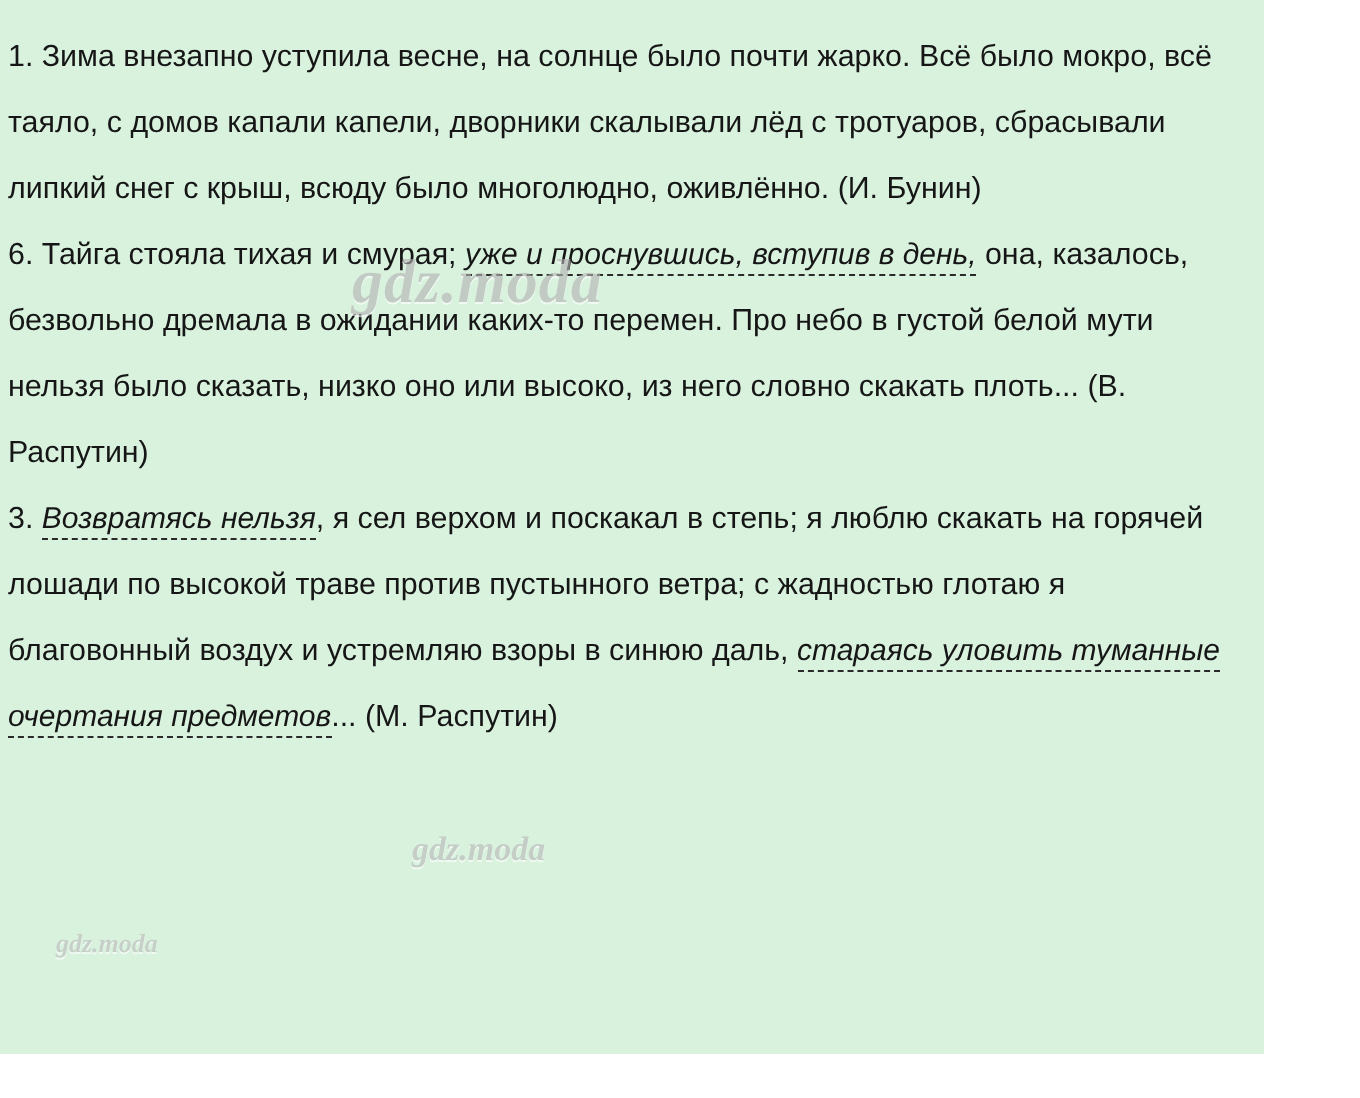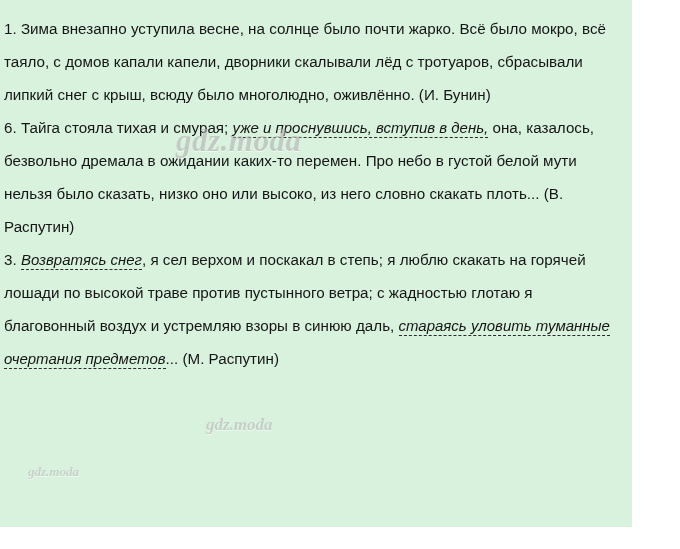--- a/index.html
+++ b/index.html
@@ -111,21 +111,21 @@
 
       <p class="para">
         <span>1. Зима внезапно уступила весне, на солнце было почти жарко. Всё было мокро, всё таяло, с домов капали капели, дворники скалывали лёд с тротуаров, сбрасывали липкий снег с крыш, всюду было многолюдно, оживлённо. (И. Бунин)</span>
       </p>
 
       <p class="para">
         <span>6. Тайга стояла тихая и смурая; </span><span class="ital u-dotdash">уже и проснувшись, вступив в день,</span><span> она, казалось, безвольно дремала в ожидании каких-то перемен. Про небо в густой белой мути нельзя было сказать, низко оно или высоко, из него словно скакать плоть... (В. Распутин)</span>
       </p>
 
       <p class="para">
-        <span>3. </span><span class="ital u-dotdash">Возвратясь снег</span><span>, я сел верхом и поскакал в степь; я люблю скакать на горячей лошади по высокой траве против пустынного ветра; с жадностью глотаю я благовонный воздух и устремляю взоры в синюю даль, </span><span class="ital u-dotdash">стараясь уловить туманные очертания предметов</span><span>... (М. Распутин)</span>
+        <span>3. </span><span class="ital u-dotdash">Возвратясь нельзя</span><span>, я сел верхом и поскакал в степь; я люблю скакать на горячей лошади по высокой траве против пустынного ветра; с жадностью глотаю я благовонный воздух и устремляю взоры в синюю даль, </span><span class="ital u-dotdash">стараясь уловить туманные очертания предметов</span><span>... (М. Распутин)</span>
       </p>
 
     </div>
 
     <div class="wm wm-1">gdz.moda</div>
     <div class="wm wm-2">gdz.moda</div>
     <div class="wm wm-3">gdz.moda</div>
   </div>
 
   <div class="right-gutter"></div>

